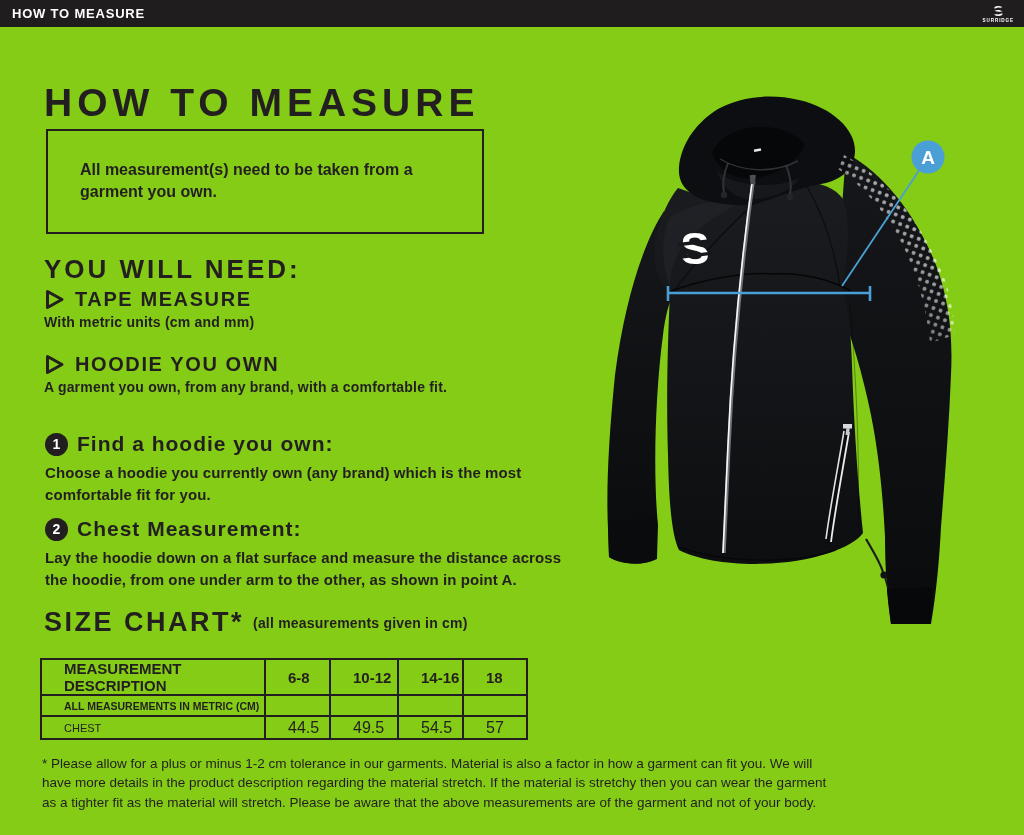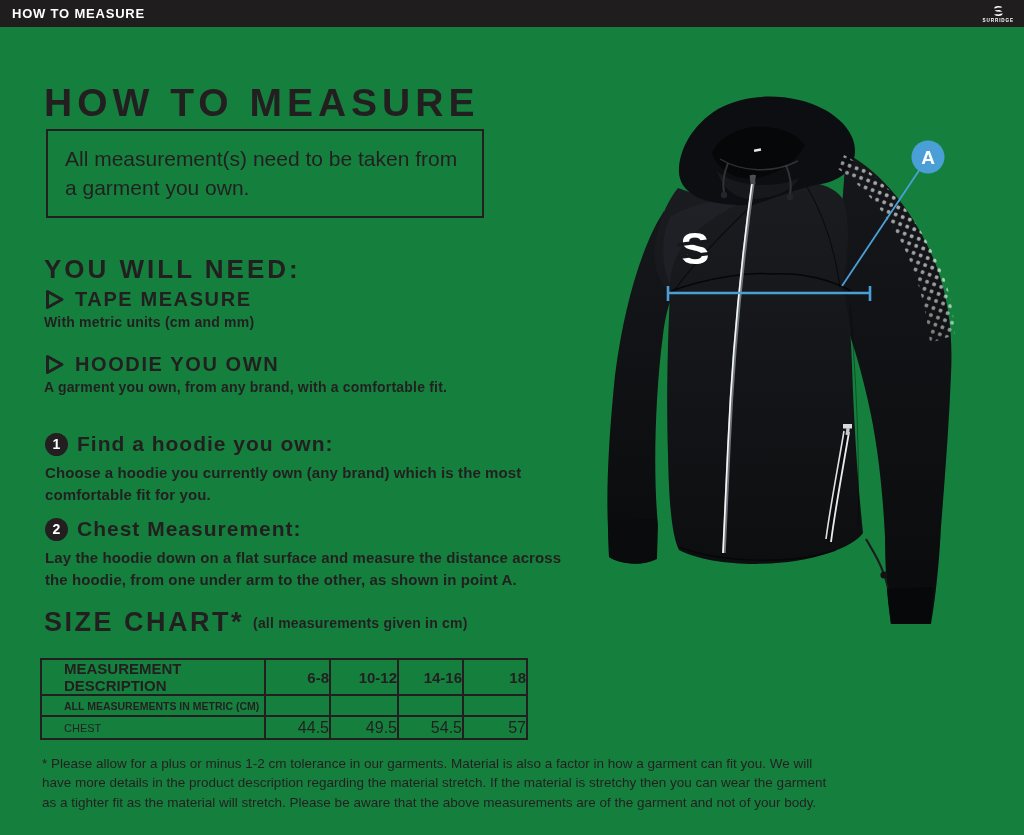--- a/index.html
+++ b/index.html
@@ -1,32 +1,32 @@
 <!DOCTYPE html>
 <html><head>
 <meta charset="utf-8">
 <style>
   html,body{margin:0;padding:0;background:#fff;}
-  .screen{position:relative;width:1024px;height:835px;background:#15803d;overflow:hidden;
+  .screen{position:relative;width:1024px;height:835px;background:#84cc16;overflow:hidden;
           font-family:"Liberation Sans","DejaVu Sans",sans-serif;color:#231f20;}
 
   
   .topbar{position:absolute;left:0;top:0;width:1024px;height:27px;background:#201d1e;
           display:flex;align-items:center;justify-content:space-between;}
   .topbar-title{color:#fff;font-size:13px;font-weight:bold;letter-spacing:.8px;padding-left:12px;}
   .brand{display:flex;flex-direction:column;align-items:center;padding-right:10px;line-height:1;}
   .brand-s{position:relative;color:#fff;font-weight:bold;font-size:15px;height:15px;}
   .brand-s .slit{position:absolute;left:-1px;right:-1px;height:1.5px;background:#201d1e;transform:rotate(-7deg);}
   .brand-name{color:#fff;font-size:4.6px;letter-spacing:.9px;font-weight:bold;margin-top:1px;}
 
   
   .h1{position:absolute;left:44px;top:56px;font-size:39px;font-weight:bold;letter-spacing:5px;line-height:1.1;}
   .note-box{position:absolute;left:46px;top:129px;width:438px;box-sizing:border-box;
             border:2px solid #231f20;padding:12px 16px;}
-  .note-box p{margin:1px;font-size:21px;font-weight:normal;line-height:1.4;}
+  .note-box p{margin:16px;font-size:16px;font-weight:bold;line-height:1.4;}
   .h2{position:absolute;left:44px;font-size:26px;font-weight:bold;letter-spacing:3px;}
   .h2.ywn{top:232px;}
 
   
   .need-item{position:absolute;left:44px;width:560px;}
   .need-item.n0{top:288px;}
   .need-item.n1{top:353px;}
   .need-head{display:flex;align-items:center;gap:10px;}
   .need-label{font-size:20px;font-weight:bold;letter-spacing:1.6px;}
   .need-desc{font-size:14px;font-weight:bold;letter-spacing:.2px;margin-top:3px;}
@@ -40,21 +40,21 @@
             font-size:14px;font-weight:bold;display:flex;align-items:center;justify-content:center;}
   .step-title{font-size:21px;font-weight:bold;letter-spacing:1px;}
   .step-desc{font-size:15px;font-weight:bold;line-height:1.45;margin-top:6px;letter-spacing:.1px;}
 
   
   .sc-head{position:absolute;left:44px;top:607px;display:flex;align-items:center;gap:9px;}
   .sc-title{font-size:27px;font-weight:bold;letter-spacing:2.5px;}
   .sc-sub{font-size:14px;font-weight:bold;letter-spacing:.2px;}
   table.size{position:absolute;left:40px;top:658px;border-collapse:collapse;table-layout:fixed;}
   table.size td{border:2px solid #231f20;padding:0 0 0 22px;vertical-align:middle;}
-  td.c{text-align:right;padding:0;}
+  td.c{text-align:left;padding:0;}
   tr.hrow td{height:25px;font-size:15px;font-weight:bold;}
   tr.mrow td{height:19px;font-size:10.5px;font-weight:bold;}
   tr.drow td{height:21px;font-size:11px;}
   tr.drow td.c{font-size:16px;}
 
   .footnote{position:absolute;left:42px;top:740px;width:800px;font-size:13.5px;line-height:1.45;}
 
   
   .hoodie{position:absolute;left:600px;top:95px;width:424px;height:530px;margin:0;}
 </style>

